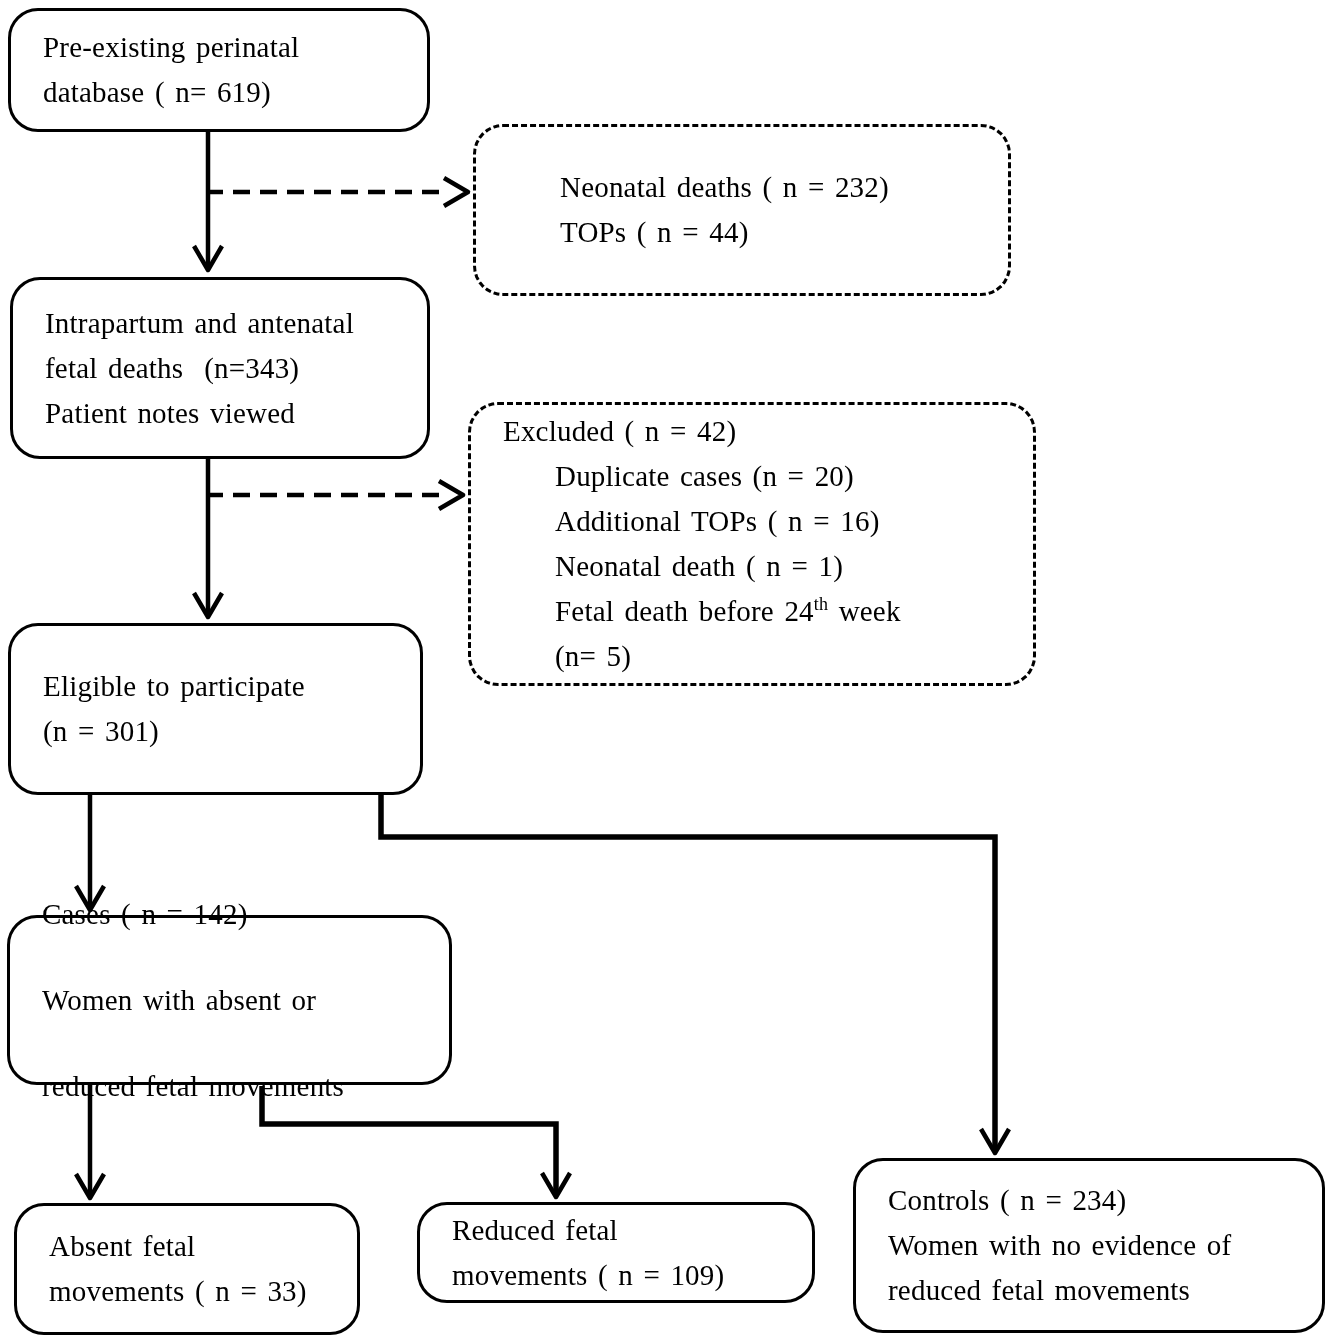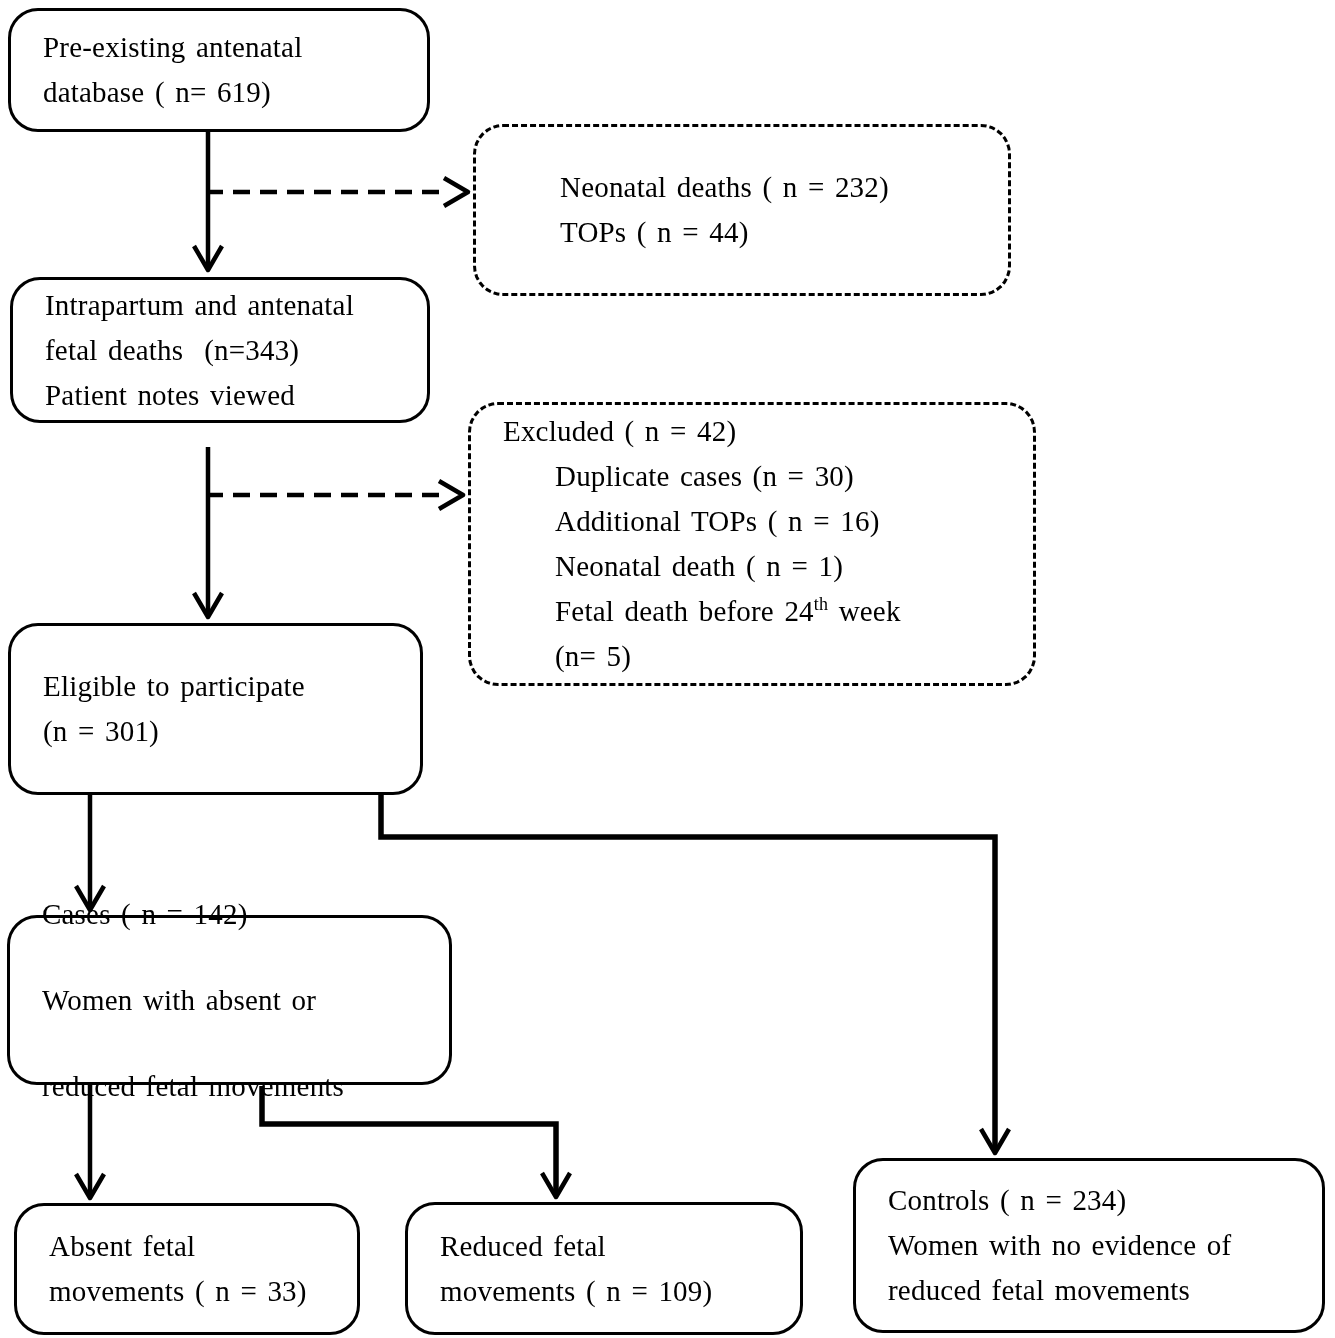--- a/index.html
+++ b/index.html
@@ -59,38 +59,38 @@
     <path d="M981,1129 L995,1153 L1009,1129" stroke-width="4.5" stroke-linejoin="round"></path>
 
     <path d="M90,1085 L90,1196" stroke-width="4.5"></path>
     <path d="M76,1174 L90,1198 L104,1174" stroke-width="4.5" stroke-linejoin="round"></path>
 
     <path d="M262,1086 L262,1124 L556,1124 L556,1195" stroke-width="5.5"></path>
     <path d="M542,1173 L556,1197 L570,1173" stroke-width="4.5" stroke-linejoin="round"></path>
   </svg>
 
   <div class="box" style="left:8px;top:8px;width:422px;height:124px;">
-    <div class="line">Pre-existing antenatal</div>
+    <div class="line">Pre-existing perinatal</div>
     <div class="line">database ( n= 619)</div>
   </div>
 
   <div class="box dashed" style="left:473px;top:124px;width:538px;height:172px;">
     <div class="indent">Neonatal deaths ( n = 232)</div>
     <div class="indent">TOPs ( n = 44)</div>
   </div>
 
-  <div class="box" style="left:10px;top:277px;width:420px;height:146px;">
+  <div class="box" style="left:10px;top:277px;width:420px;height:182px;">
     <div class="line">Intrapartum and antenatal</div>
     <div class="line">fetal deaths  (n=343)</div>
     <div class="line">Patient notes viewed</div>
   </div>
 
   <div class="box dashed" style="left:468px;top:402px;width:568px;height:284px;line-height:45px;">
     <div class="line">Excluded ( n = 42)</div>
-    <div class="indent">Duplicate cases (n = 30)</div>
+    <div class="indent">Duplicate cases (n = 20)</div>
     <div class="indent">Additional TOPs ( n = 16)</div>
     <div class="indent">Neonatal death ( n = 1)</div>
     <div class="indent"><span>Fetal death before 24</span><sup>th</sup><span> week</span></div>
     <div class="indent">(n= 5)</div>
   </div>
 
   <div class="box" style="left:8px;top:623px;width:415px;height:172px;">
     <div class="line">Eligible to participate</div>
     <div class="line">(n = 301)</div>
   </div>
@@ -99,21 +99,21 @@
     <div class="line">Cases ( n = 142)</div>
     <div class="line">Women with absent or</div>
     <div class="line">reduced fetal movements</div>
   </div>
 
   <div class="box" style="left:14px;top:1203px;width:346px;height:132px;">
     <div class="line">Absent fetal</div>
     <div class="line">movements ( n = 33)</div>
   </div>
 
-  <div class="box" style="left:405px;top:1202px;width:398px;height:133px;">
+  <div class="box" style="left:417px;top:1202px;width:398px;height:101px;">
     <div class="line">Reduced fetal</div>
     <div class="line">movements ( n = 109)</div>
   </div>
 
   <div class="box" style="left:853px;top:1158px;width:472px;height:175px;">
     <div class="line">Controls ( n = 234)</div>
     <div class="line">Women with no evidence of</div>
     <div class="line">reduced fetal movements</div>
   </div>
 

